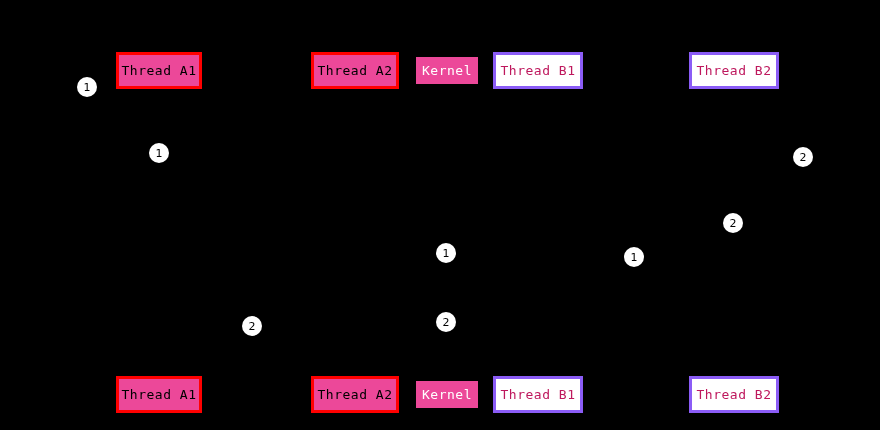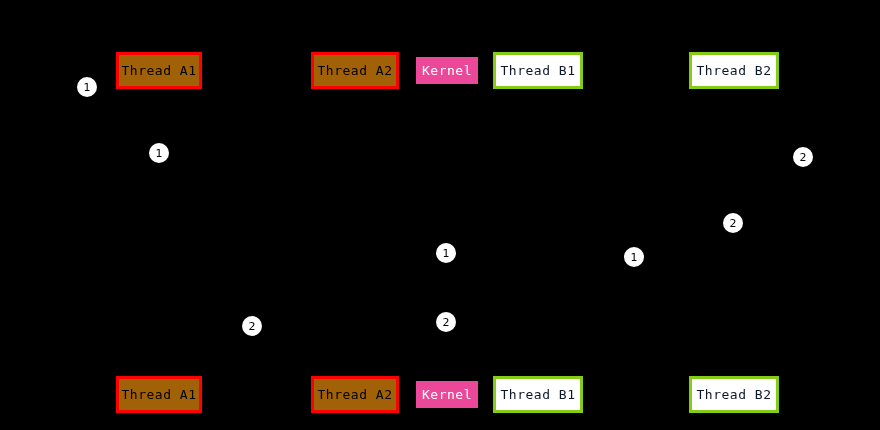--- a/index.html
+++ b/index.html
@@ -23,28 +23,28 @@
     display: flex;
     align-items: center;
     justify-content: center;
     font-family: "DejaVu Sans Mono", "Liberation Mono", monospace;
     font-size: 13px;
     line-height: 1;
     letter-spacing: 0.5px;
     white-space: nowrap;
   }
   .participant.red {
-    background: #a16207;
+    background: #ec4899;
     border: 3px solid #ff0000;
     color: #000000;
   }
   .participant.blue {
     background: #ffffff;
-    border: 3px solid #84cc16;
-    color: #0f172a;
+    border: 3px solid #8b5cf6;
+    color: #be185d;
   }
   .participant.kernel {
     background: #ec4899;
     border: 0 solid #0000ff;
     color: #ffffff;
   }
   
   .lifeline {
     position: absolute;
     width: 1px;

